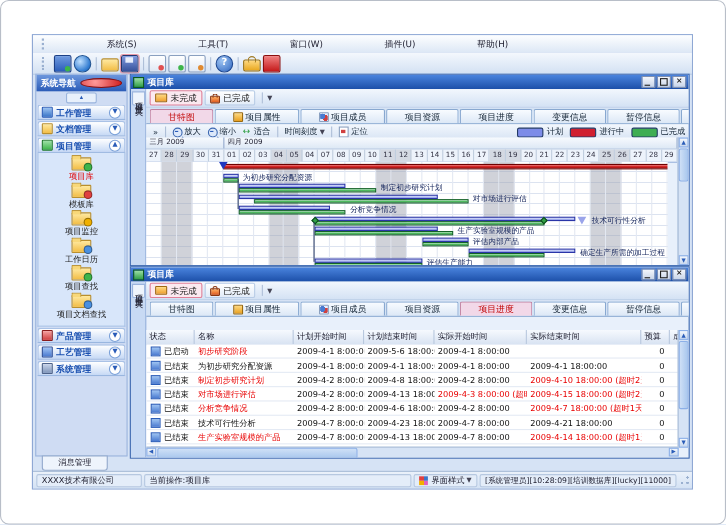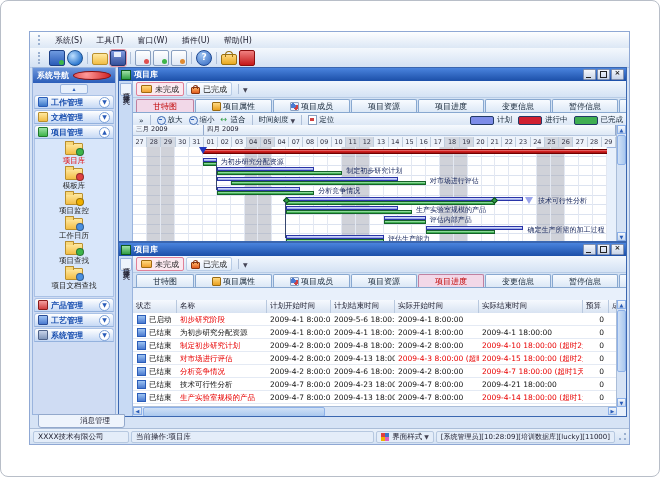--- a/index.html
+++ b/index.html
@@ -9,21 +9,21 @@
 
   
   .app{position:absolute;left:28px;top:30px;width:601px;height:414px;
        border:1px solid #8fa8d4;background:#d6e3f5;box-sizing:border-box;}
 
   
   .menubar{position:absolute;left:0;top:0;right:0;height:16px;display:flex;align-items:center;
            background:linear-gradient(#fdfeff,#dce7f5);border-bottom:1px solid #c3d3ea;
            font-size:8px;color:#223;padding-left:8px;}
   .menubar::before{content:"";width:3px;height:10px;border-left:2px dotted #9ab0d0;margin-right:5px;}
-  .menu-item{padding:0 7px;line-height:15px;}
+  .menu-item{padding:0 7px;line-height:15px;margin-left:42px;}
 
   
   .toolbar{position:absolute;left:0;top:16px;right:0;height:19px;display:flex;align-items:center;
            background:linear-gradient(#f4f8fd,#d3e1f3);border-bottom:1px solid #b9cbe4;padding-left:8px;}
   .toolbar::before{content:"";width:3px;height:12px;border-left:2px dotted #9ab0d0;margin-right:5px;}
   .tbicon{width:14px;height:14px;margin:0 1px;border-radius:2px;position:relative;}
   .tsep{width:1px;height:12px;background:#aebfd8;margin:0 3px;}
   .computer-icon{background:linear-gradient(#6f9ae0,#2a5cb8);border:1px solid #1c3f86;}
   .computer-icon::after{content:"";position:absolute;right:0;bottom:0;width:5px;height:5px;border-radius:50%;background:#3db54a;}
   .globe-icon{background:radial-gradient(circle at 35% 35%,#bfe0ff,#2f7ad0 70%);border-radius:50%;border:1px solid #1c5090;}
@@ -136,21 +136,21 @@
   .legend{margin-left:auto;display:flex;align-items:center;}
   .chip{width:22px;height:7px;border:1px solid #223a66;border-radius:2px;margin:0 3px 0 6px;}
   .legend .llabel{font-size:7.5px;color:#123;}
 
   
   .gantt{position:absolute;left:0;right:0;top:44px;bottom:0;}
   .g-grid{position:absolute;left:0;right:9px;top:0;bottom:0;border-right:1px solid #9ab4dd;}
   .g-months{height:10px;display:flex;background:linear-gradient(#f7fafe,#dde8f5);border-bottom:1px solid #b2c4dd;}
   .g-month{font-size:6.5px;color:#223;padding-left:3px;border-right:1px solid #93a9cc;box-sizing:border-box;
            white-space:nowrap;overflow:hidden;line-height:9px;}
-  .g-days{height:11px;display:flex;background:#edf3fb;border-bottom:1px solid #9ab4dd;align-items:center;}
+  .g-days{height:11px;display:flex;background:#edf3fb;border-bottom:1px solid #9ab4dd;}
   .g-day{font-size:6.5px;color:#334;text-align:center;line-height:10px;border-right:1px solid #c0cede;box-sizing:border-box;overflow:hidden;}
   .g-day.we{background:#d4d9e2;}
   .g-body{position:absolute;left:0;right:9px;top:22px;bottom:0;background:
           repeating-linear-gradient(to bottom,#ffffff 0 8.7px,#dce3f0 8.7px 9.7px);overflow:hidden;}
   .g-col{position:absolute;top:0;bottom:0;border-right:1px solid #e3e8f2;box-sizing:border-box;}
   .g-col.we{background:rgba(150,156,170,.45);}
   .bar{position:absolute;height:4px;box-sizing:border-box;}
   .bar.plan{background:linear-gradient(#e8ecfc,#aab6f0 60%,#8c9ae8);border:1px solid #2a35a8;}
   .bar.done{background:linear-gradient(#b8eec2,#4cba5e 60%,#2f9e44);border:1px solid #156328;}
   .bar.summary{height:5px;background:linear-gradient(#f08080,#d02020 50%,#a01010);border-top:1px solid #700000;border-bottom:1px solid #700000;}
@@ -181,21 +181,21 @@
   .tbl-rows{position:absolute;left:0;right:9px;top:13px;bottom:9px;overflow:hidden;background:#fff;}
   .tr{height:12px;display:flex;border-bottom:1px solid #e4eaf4;}
   .td{font-size:7.5px;color:#111;line-height:11px;padding-left:3px;box-sizing:border-box;flex:0 0 auto;
       white-space:nowrap;overflow:hidden;display:flex;align-items:center;}
   .td.red{color:#e80000;}
   .td.num{justify-content:flex-end;padding-right:5px;}
   .sticon{width:7px;height:7px;background:linear-gradient(#9ec4f2,#4a7ad0);border:1px solid #2a5cb8;margin:0 3px 0 1px;flex:0 0 auto;}
 
   
   .msg-tab{position:absolute;left:8px;bottom:16px;width:58px;height:12px;background:#eef4fc;border:1px solid #93a9cc;
-           border-radius:0 0 3px 3px;font-size:7.5px;color:#223;text-align:center;line-height:11px;padding-left:27px;}
+           border-radius:0 0 3px 3px;font-size:7.5px;color:#223;text-align:center;line-height:11px;}
   .statusbar{position:absolute;left:0;right:0;bottom:0;height:16px;background:linear-gradient(#eaf1fa,#d4e2f4);
              border-top:1px solid #aabdd8;display:flex;align-items:center;font-size:7.5px;color:#223;padding:0 2px;box-sizing:border-box;}
   .st-cell{height:12px;border:1px solid #b6c8e0;border-radius:2px;background:#e4edf9;display:flex;align-items:center;
            padding:0 4px;margin:0 1px;box-sizing:border-box;white-space:nowrap;overflow:hidden;}
   .st-company{width:96px;flex:0 0 auto;}
   .st-op{flex:1;}
   .style-icon{width:8px;height:8px;margin-right:3px;background:
       linear-gradient(90deg,#e04040 0 50%,#3a76c8 50% 100%) top/8px 4px no-repeat,
       linear-gradient(90deg,#f0b000 0 50%,#e060c0 50% 100%) bottom/8px 4px no-repeat;}
   .st-session{flex:0 0 auto;font-size:7px;}

